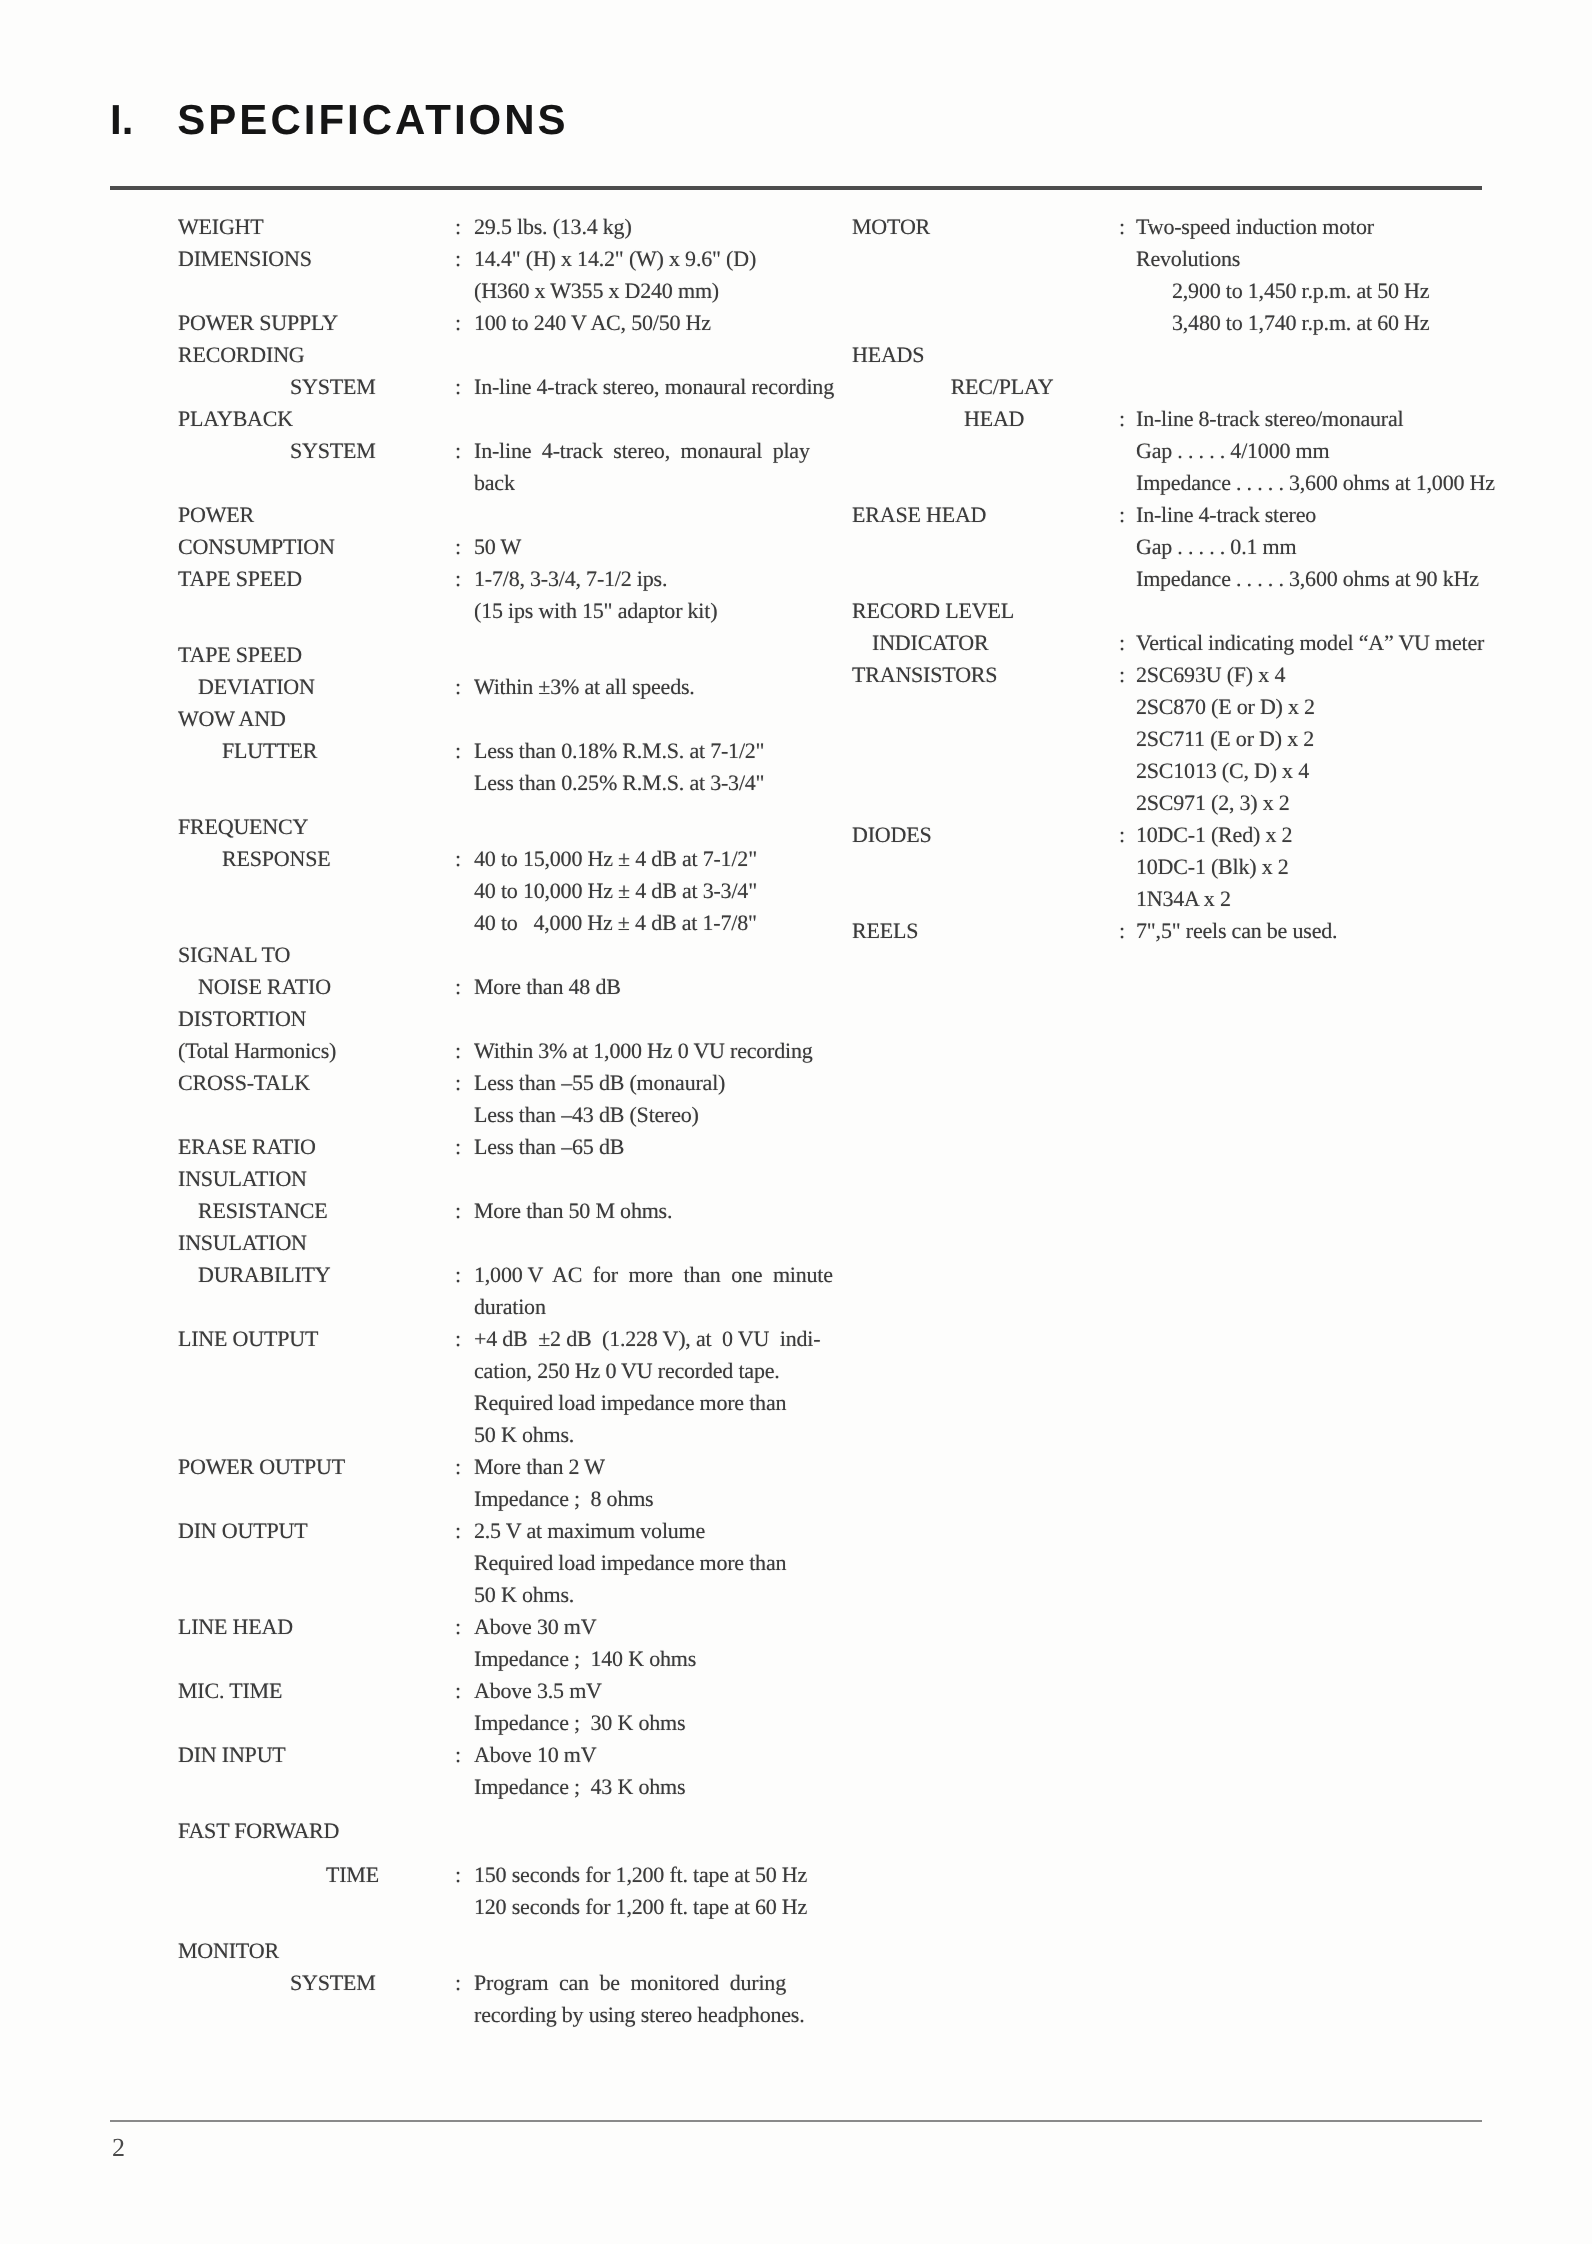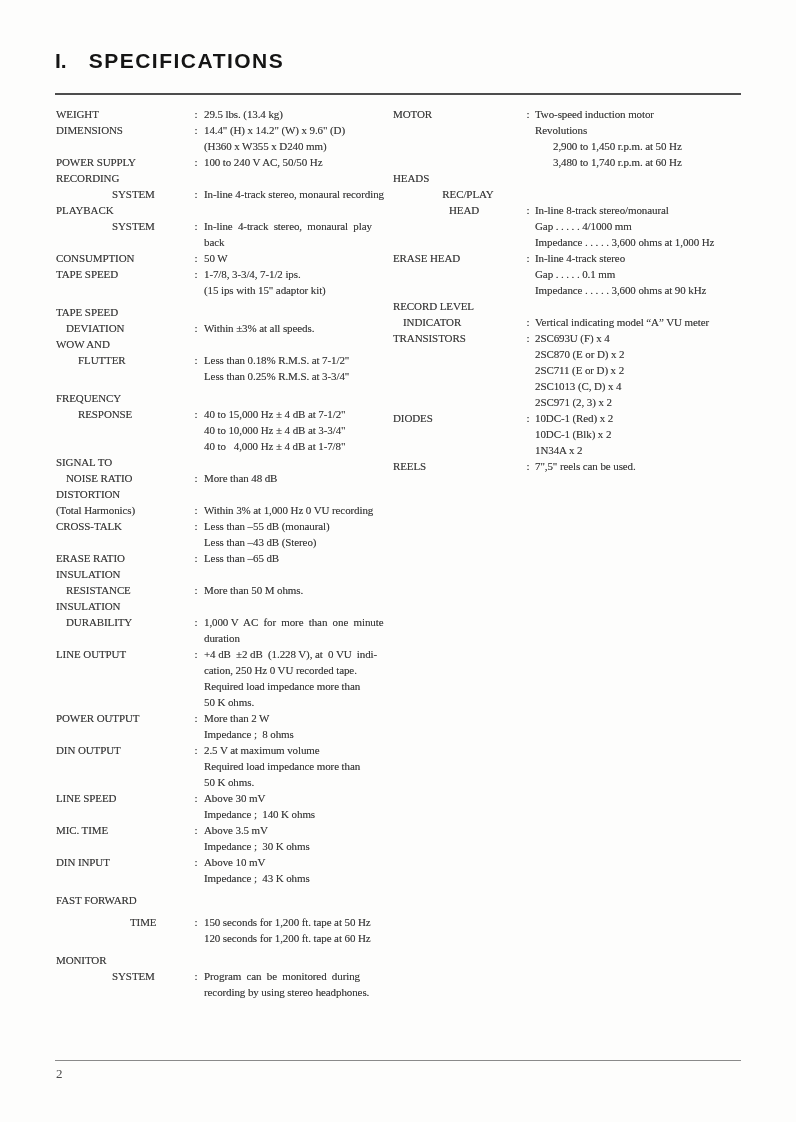--- a/index.html
+++ b/index.html
@@ -27,21 +27,21 @@
   .rule { position: absolute; left: 55px; width: 686px; }
   .rule-top { top: 93px; height: 2px; background: #4d4d4d; }
   .rule-bottom { top: 1060px; height: 1px; background: #8a8a8a; }
   .pagenum {
     position: absolute;
     left: 56px;
     top: 1066px;
     font-size: 13px;
     color: #4a4a4a;
   }
-  .col { position: absolute; top: 106px; font-size: 11px; }
+  .col { position: absolute; top: 106px; font-size: 11px; margin-left: 33px; }
   .col-left { left: 56px; width: 336px; }
   .col-right { left: 393px; width: 352px; }
   .line {
     display: grid;
     line-height: 16px;
     min-height: 16px;
   }
   .col-left .line { grid-template-columns: 132px 16px 1fr; }
   .col-right .line { grid-template-columns: 128px 14px 1fr; }
   .line.gap { margin-top: 6px; }
@@ -98,20 +98,25 @@
         <span class="l" style="padding-left: 56px;">SYSTEM</span>
         <span class="c">:</span>
         <span class="v">In-line  4-track  stereo,  monaural  play</span>
       </div>
       <div class="line">
         <span class="l"></span>
         <span class="c"></span>
         <span class="v">back</span>
       </div>
       <div class="line">
+        <span class="l">POWER</span>
+        <span class="c"></span>
+        <span class="v"></span>
+      </div>
+      <div class="line">
         <span class="l">CONSUMPTION</span>
         <span class="c">:</span>
         <span class="v">50 W</span>
       </div>
       <div class="line">
         <span class="l">TAPE SPEED</span>
         <span class="c">:</span>
         <span class="v">1-7/8, 3-3/4, 7-1/2 ips.</span>
       </div>
       <div class="line">
@@ -263,21 +268,21 @@
         <span class="l"></span>
         <span class="c"></span>
         <span class="v">Required load impedance more than</span>
       </div>
       <div class="line">
         <span class="l"></span>
         <span class="c"></span>
         <span class="v">50 K ohms.</span>
       </div>
       <div class="line">
-        <span class="l">LINE SPEED</span>
+        <span class="l">LINE HEAD</span>
         <span class="c">:</span>
         <span class="v">Above 30 mV</span>
       </div>
       <div class="line">
         <span class="l"></span>
         <span class="c"></span>
         <span class="v">Impedance ;  140 K ohms</span>
       </div>
       <div class="line">
         <span class="l">MIC. TIME</span>

